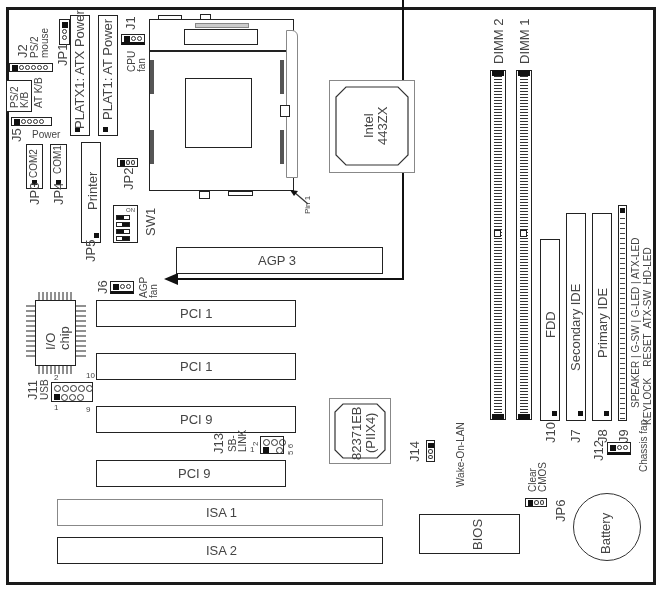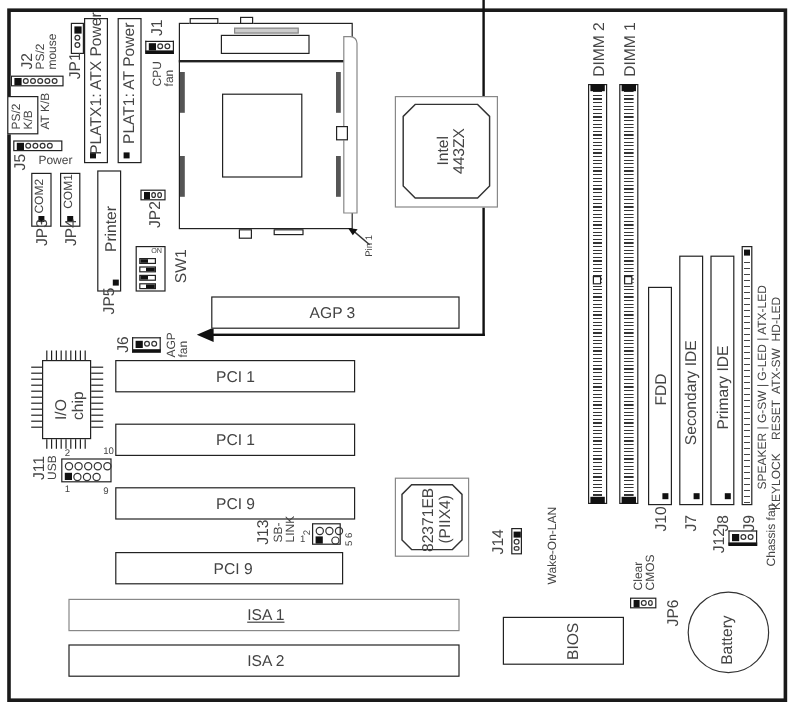--- a/index.html
+++ b/index.html
@@ -277,21 +277,21 @@
 
 <div class="lbl rot" style="left:408px; top:462px;">J14</div>
 <div class="abs hdrv" style="left:426px; top:440px; width:9px; height:22px;">
     <div class="sq"></div>
     <div class="p"></div>
     <div class="p"></div>
   </div>
 <div class="lbl rot small" style="left:456px; top:487px;">Wake-On-LAN</div>
 
 <div class="abs gbox" style="left:57px; top:499px; width:326px; height:27px;"></div>
-<div class="lbl" style="left:206px; top:506px;text-decoration:underline;">ISA 1</div>
+<div class="lbl" style="left:206px; top:506px;">ISA 1</div>
 <div class="abs box" style="left:57px; top:537px; width:326px; height:27px;"></div>
 <div class="lbl" style="left:206px; top:544px;text-align:center;">ISA 2</div>
 
 <div class="abs box" style="left:419px; top:514px; width:101px; height:40px;"></div>
 <div class="lbl rot" style="left:471px; top:550px;">BIOS</div>
 
 <div class="abs hdr" style="left:525px; top:498px; width:22px; height:9px;">
     <div class="sq"></div>
     <div class="p"></div>
     <div class="p"></div>

